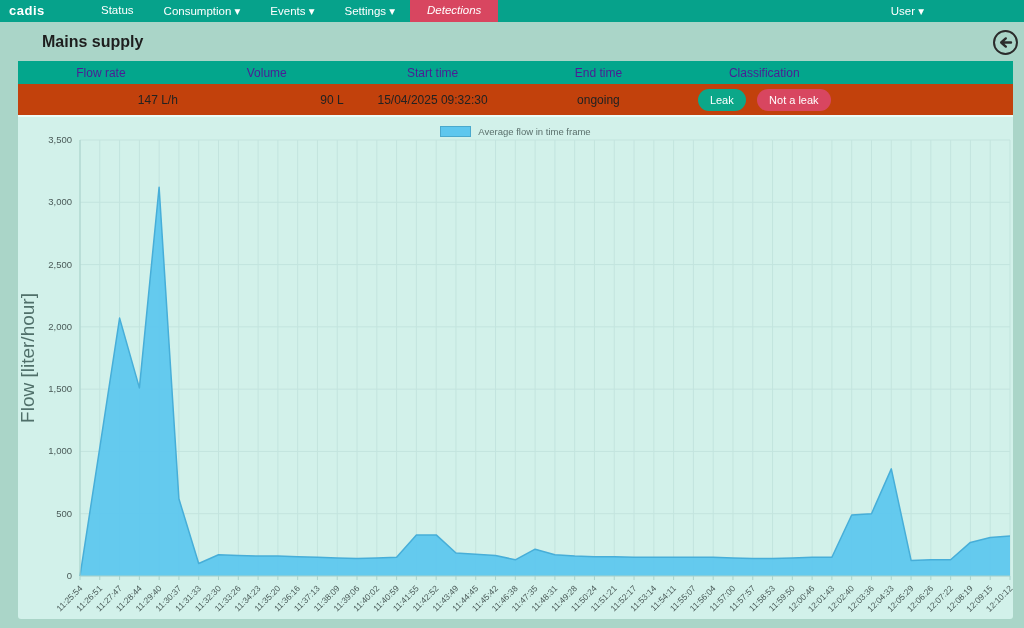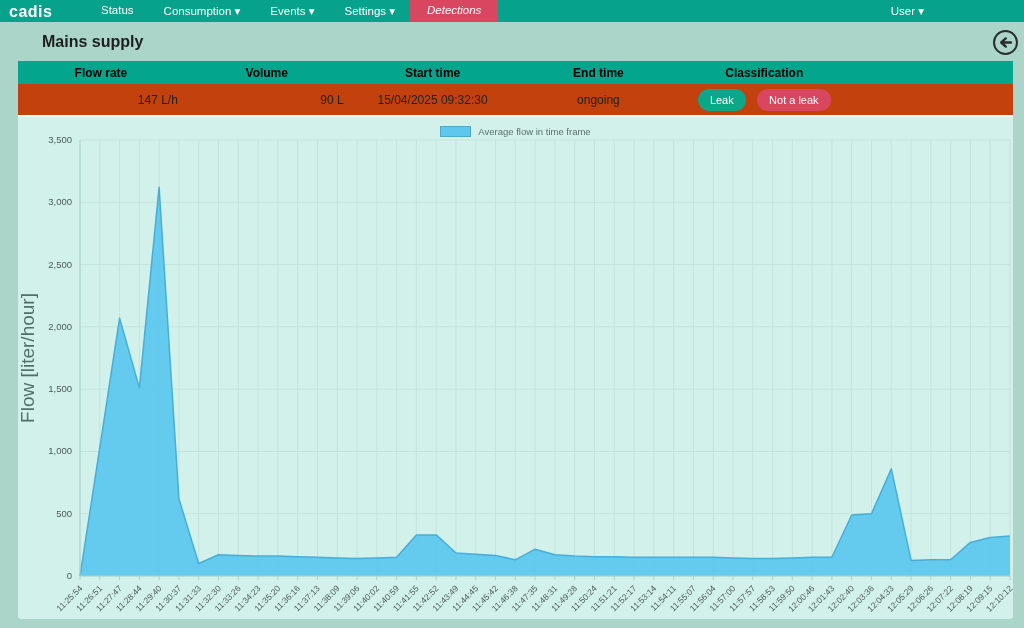--- a/index.html
+++ b/index.html
@@ -1,36 +1,36 @@
 <!DOCTYPE html>
 <html><head>
 <meta charset="utf-8">
 <style>
   * { margin:0; padding:0; box-sizing:border-box; }
   html,body { width:1024px; height:628px; overflow:hidden; }
   body { font-family:"Liberation Sans", sans-serif; background:#aad5c8; }
 
   
   .topnav { height:22px; background:#06a28b; display:flex; align-items:stretch; color:#fff; }
-  .logo { font-size:16px; font-weight:bold; letter-spacing:.5px; padding:3px 10px 0 9px; width:72px; }
+  .logo { font-size:13px; font-weight:bold; letter-spacing:.5px; padding:3px 10px 0 9px; width:72px; }
   .nav-item { font-size:11.5px; padding:4px 15px 16px 15px; cursor:pointer; }
   .nav-item.first { margin-left:14px; }
   .nav-item.active { background:#d84660; padding:4px 17px 0 17px;font-style:italic; }
   .nav-user { margin-left:auto; margin-right:100px; font-size:11.5px; padding-top:4px; cursor:pointer; }
 
   
   .titleband { height:39px; position:relative; display:flex; align-items:center; }
   .page-title { font-size:16px; font-weight:bold; color:#1e1e1e; padding-left:42px; }
   .back-btn { position:absolute; right:5px; top:7px; width:27px; height:27px; cursor:pointer; }
 
   
   .card { width:995px; margin-left:18px; }
   .dtable { width:100%; }
   .dtable-head { display:grid; grid-template-columns:repeat(6,1fr); background:#03a68c; height:23px; align-items:center; }
-  .dtable-head > div { color:#000000; font-size:12px; font-weight:bold; text-align:center; }
+  .dtable-head > div { color:#4c1d95; font-size:12px; font-weight:normal; text-align:center; }
   .dtable-row { display:grid; grid-template-columns:repeat(6,1fr); background:#c2410c; height:33px; align-items:center; border-bottom:2px solid #ecfbf7; }
   .cell { font-size:12px; color:#222; text-align:center; }
   .cell.r { text-align:right; padding-right:6px; }
   .pill { border:none; border-radius:14px; color:#fff; font-size:11px; padding:5px 12px; cursor:pointer; font-family:"Liberation Sans",sans-serif; }
   .pill.leak { background:#0ca789; margin-right:8px; }
   .pill.notleak { background:#d84660; }
 
   
   .chart-card { background:#d2f1ea; height:502px; border-radius:0 0 3px 3px; position:relative; }
   .legend { display:flex; justify-content:center; align-items:center; padding-top:8px; height:20px; cursor:pointer; }

